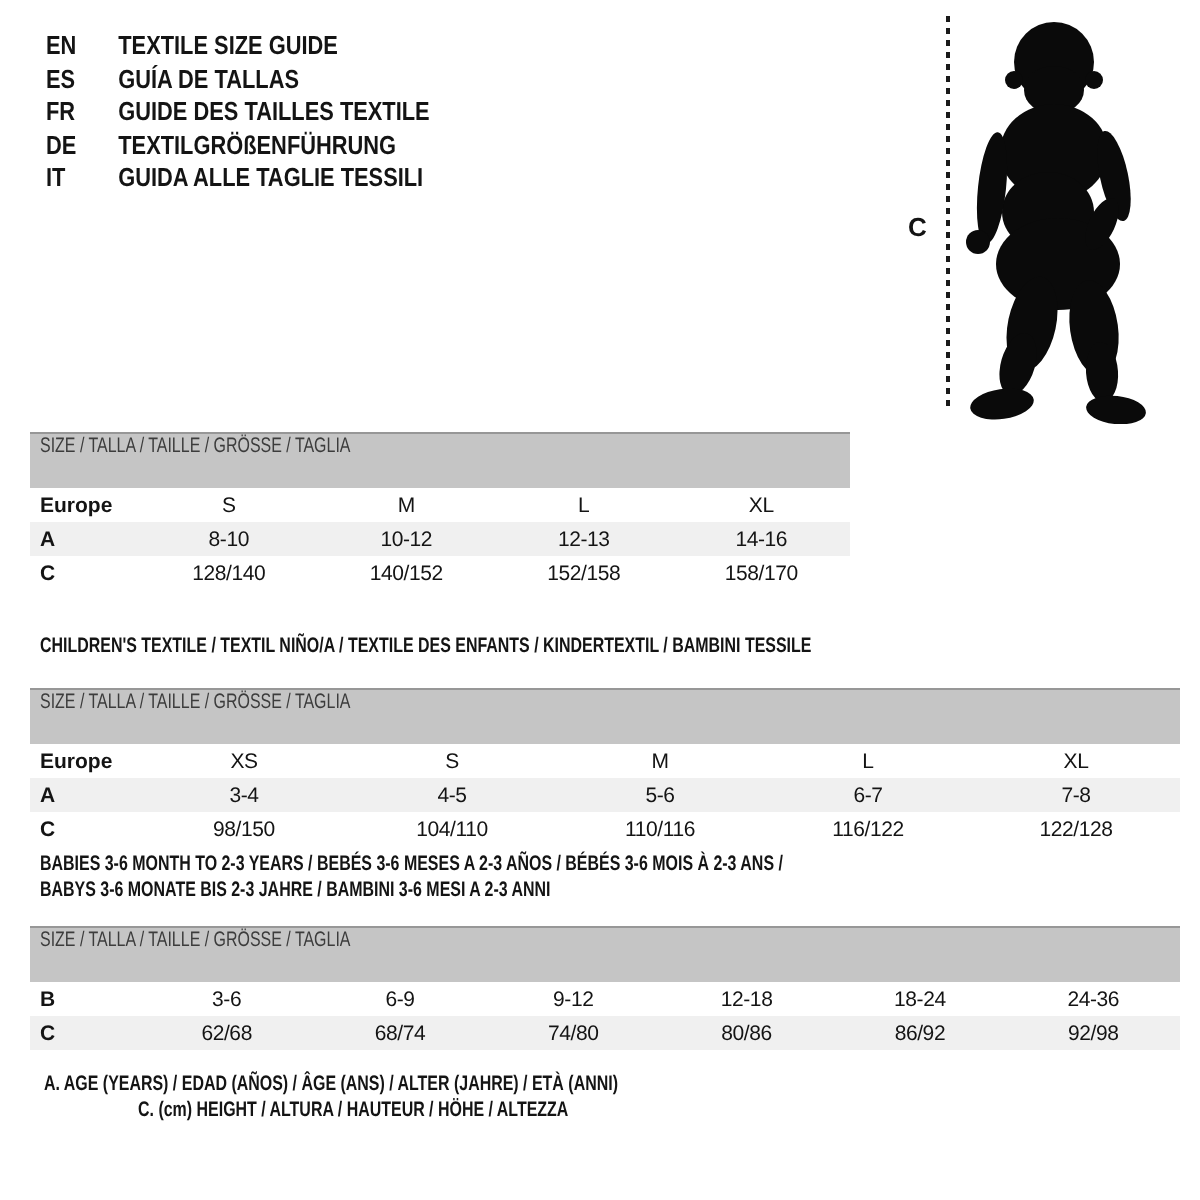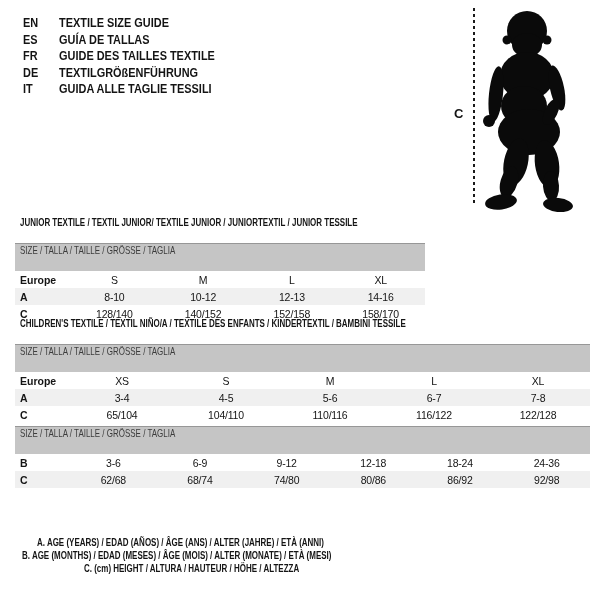--- a/index.html
+++ b/index.html
@@ -91,23 +91,20 @@
     <ellipse cx="36" cy="157" rx="12" ry="24" transform="rotate(12 36 157)"></ellipse>
     <ellipse cx="29" cy="177" rx="8.5" ry="16" transform="rotate(16 29 177)"></ellipse>
     <ellipse cx="21" cy="197" rx="16" ry="7.5" transform="rotate(-8 21 197)"></ellipse>
     <ellipse cx="67" cy="159" rx="12" ry="24" transform="rotate(-8 67 159)"></ellipse>
     <ellipse cx="71" cy="181" rx="8" ry="15" transform="rotate(-4 71 181)"></ellipse>
     <ellipse cx="78" cy="200" rx="15" ry="7" transform="rotate(6 78 200)"></ellipse>
   </g>
 </svg>
 
 <section class="tbl-sec sec-1">
-  <div class="tbl-head">
-    <div class="hline"><span class="cond">JUNIOR TEXTILE / TEXTIL JUNIOR/ TEXTILE JUNIOR / JUNIORTEXTIL / JUNIOR TESSILE</span></div>
-  </div>
   <div class="size-bar">
     <span class="cond">SIZE / TALLA / TAILLE / GRÖSSE / TAGLIA</span>
   </div>
   <table>
       <colgroup>
         <col style="width: 55px;">
         <col>
         <col>
         <col>
         <col>
@@ -166,31 +163,35 @@
         <tr class="shaded">
           <th>A</th>
           <td>3-4</td>
           <td>4-5</td>
           <td>5-6</td>
           <td>6-7</td>
           <td>7-8</td>
         </tr>
         <tr>
           <th>C</th>
-          <td>65/104</td>
+          <td>98/150</td>
           <td>104/110</td>
           <td>110/116</td>
           <td>116/122</td>
           <td>122/128</td>
         </tr>
       </tbody>
     </table>
 </section>
 
 <section class="tbl-sec sec-3">
+  <div class="tbl-head">
+    <div class="hline"><span class="cond">BABIES 3-6 MONTH TO 2-3 YEARS / BEBÉS 3-6 MESES A 2-3 AÑOS / BÉBÉS 3-6 MOIS À 2-3 ANS /</span></div>
+    <div class="hline"><span class="cond">BABYS 3-6 MONATE BIS 2-3 JAHRE / BAMBINI 3-6 MESI A 2-3 ANNI</span></div>
+  </div>
   <div class="size-bar">
     <span class="cond">SIZE / TALLA / TAILLE / GRÖSSE / TAGLIA</span>
   </div>
   <table>
       <colgroup>
         <col style="width: 55px;">
         <col>
         <col>
         <col>
         <col>
@@ -215,15 +216,14 @@
           <td>80/86</td>
           <td>86/92</td>
           <td>92/98</td>
         </tr>
       </tbody>
     </table>
 </section>
 
 <div class="abs footnotes">
   <div class="hline"><span class="cond">A. AGE (YEARS) / EDAD (AÑOS) / ÂGE (ANS) / ALTER (JAHRE) / ETÀ (ANNI)</span></div>
-  <div class="hline"><span class="cond">B. AGE (MONTHS) / EDAD (MESES) / ÂGE (MOIS) / ALTER (MONATE) / ETÀ (MESI)</span></div>
   <div class="hline"><span class="cond">C. (cm) HEIGHT / ALTURA / HAUTEUR / HÖHE / ALTEZZA</span></div>
 </div>
 
 </body></html>

